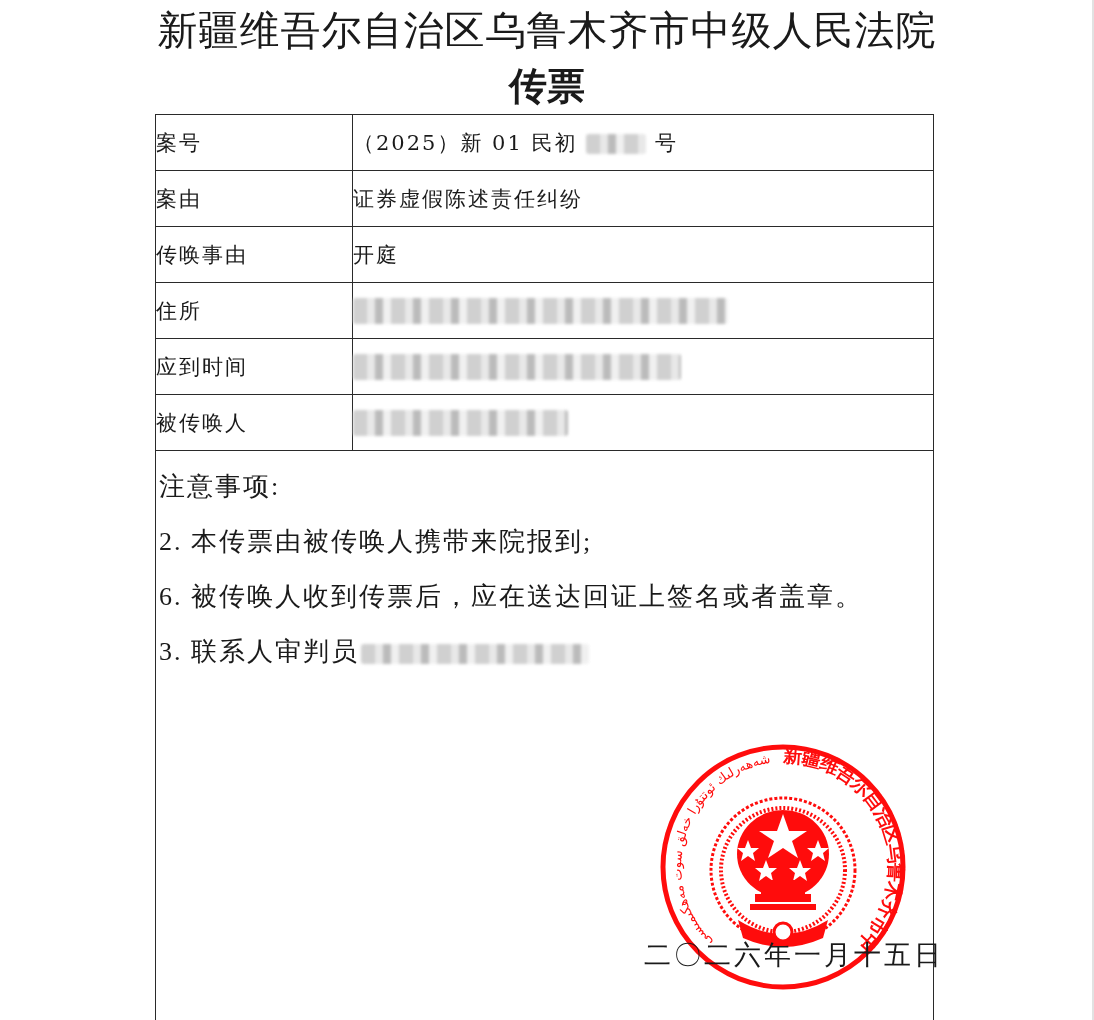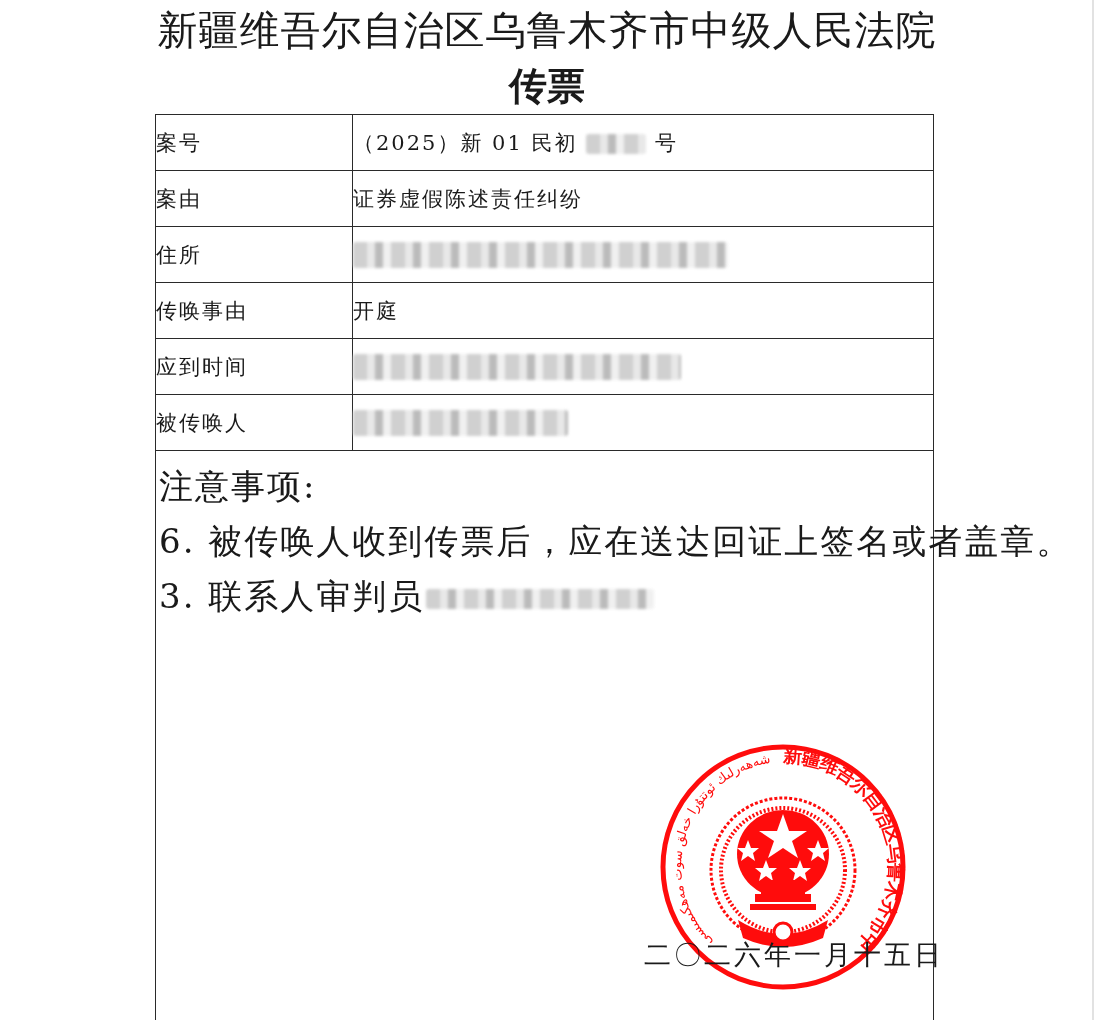--- a/index.html
+++ b/index.html
@@ -24,21 +24,21 @@
   table.info { border-collapse: collapse; width: 100%; table-layout: fixed; }
   table.info td {
     border-bottom: 1.5px solid #2a2a2a; height: 55px; padding: 0;
     text-align: left; vertical-align: middle; font-size: 21px; letter-spacing: 2px;
   }
   table.info td.label { width: 196px; border-right: 1.5px solid #2a2a2a; }
   .blur { display: inline-block; vertical-align: middle; height: 22px; border-radius: 3px;
     background: repeating-linear-gradient(90deg, #c8c8c8 0 14px, #e4e4e4 14px 22px, #b0b0b0 22px 30px, #eeeeee 30px 38px);
     filter: blur(1.5px); opacity: .85; }
   .notes { padding: 8px 0 0 3px; }
-  .note-line { font-size: 34px; line-height: 55px; letter-spacing: 2px; white-space: nowrap; }
+  .note-line { font-size: 26px; line-height: 55px; letter-spacing: 2px; white-space: nowrap; font-family: Liberation Serif, serif; }
   .note-line .blur { margin-left: 2px; }
   .date {
     position: absolute; left: 644px; top: 937px; font-size: 27px; letter-spacing: 3px; z-index: 3;
   }
   .seal { position: absolute; left: 658px; top: 742px; width: 250px; height: 250px; z-index: 2; opacity: .95; }
 </style>
 </head>
 <body>
 
 <div class="right-edge"></div>
@@ -55,40 +55,41 @@
         <span>（2025）新 01 民初</span>
         <span class="blur" style="width:60px;height:20px"></span>
         <span>号</span>
       </td>
     </tr>
     <tr>
       <td class="label">案由</td>
       <td>证券虚假陈述责任纠纷</td>
     </tr>
     <tr>
+      <td class="label">传唤事由</td>
+      <td>开庭</td>
+    </tr>
+    <tr>
       <td class="label">住所</td>
       <td><span class="blur" style="width:375px;height:26px"></span></td>
-    </tr>
-    <tr>
-      <td class="label">传唤事由</td>
-      <td>开庭</td>
     </tr>
     <tr>
       <td class="label">应到时间</td>
       <td><span class="blur" style="width:328px;height:26px"></span></td>
     </tr>
     <tr>
       <td class="label">被传唤人</td>
       <td><span class="blur" style="width:215px;height:26px"></span></td>
     </tr>
   </tbody>
     </table>
 
   <div class="notes">
     <div class="note-line">注意事项:</div>
+    <div class="note-line">2. 本传票由被传唤人携带来院报到;</div>
     <div class="note-line">6. 被传唤人收到传票后，应在送达回证上签名或者盖章。</div>
     <div class="note-line"><span>3. 联系人审判员</span><span class="blur" style="width:228px;height:20px"></span></div>
   </div>
 </div>
 
 <svg class="seal" viewBox="0 0 250 250">
   <circle cx="125" cy="125" r="120" fill="none" stroke="#ff0000" stroke-width="5"></circle>
   <circle cx="125" cy="128" r="72" fill="none" stroke="#ff0000" stroke-width="3" stroke-dasharray="3 2"></circle>
   <circle cx="125" cy="128" r="62" fill="none" stroke="#ff0000" stroke-width="4" stroke-dasharray="2 2"></circle>
   <ellipse cx="125" cy="112" rx="46" ry="44" fill="#ff0000"></ellipse>

